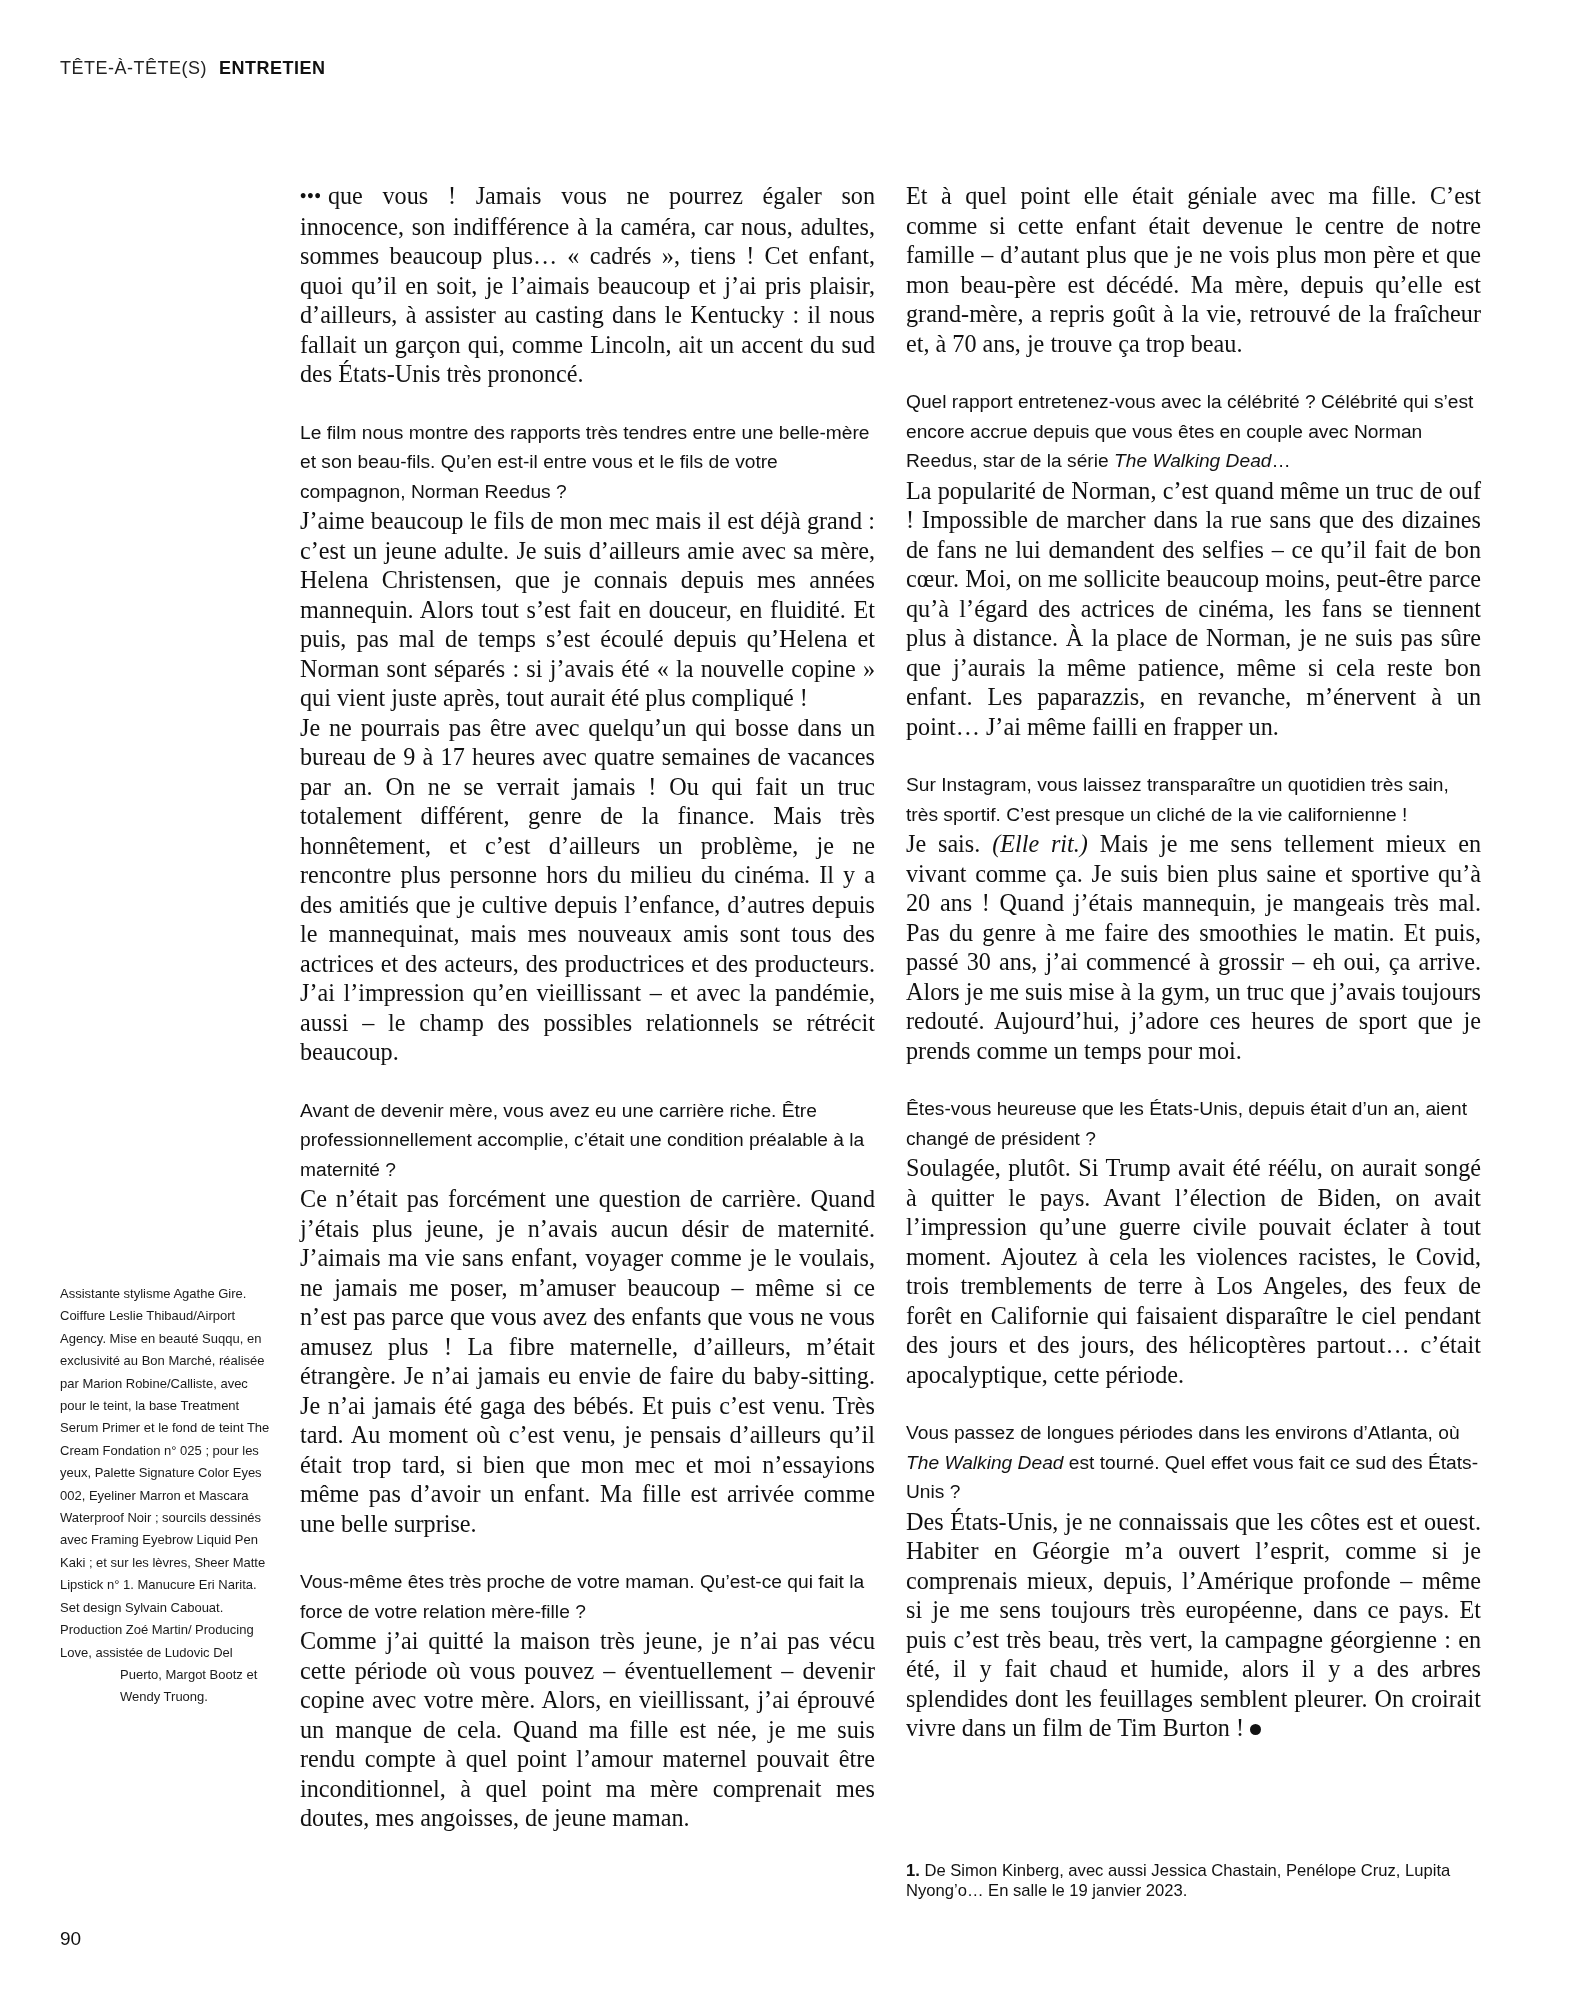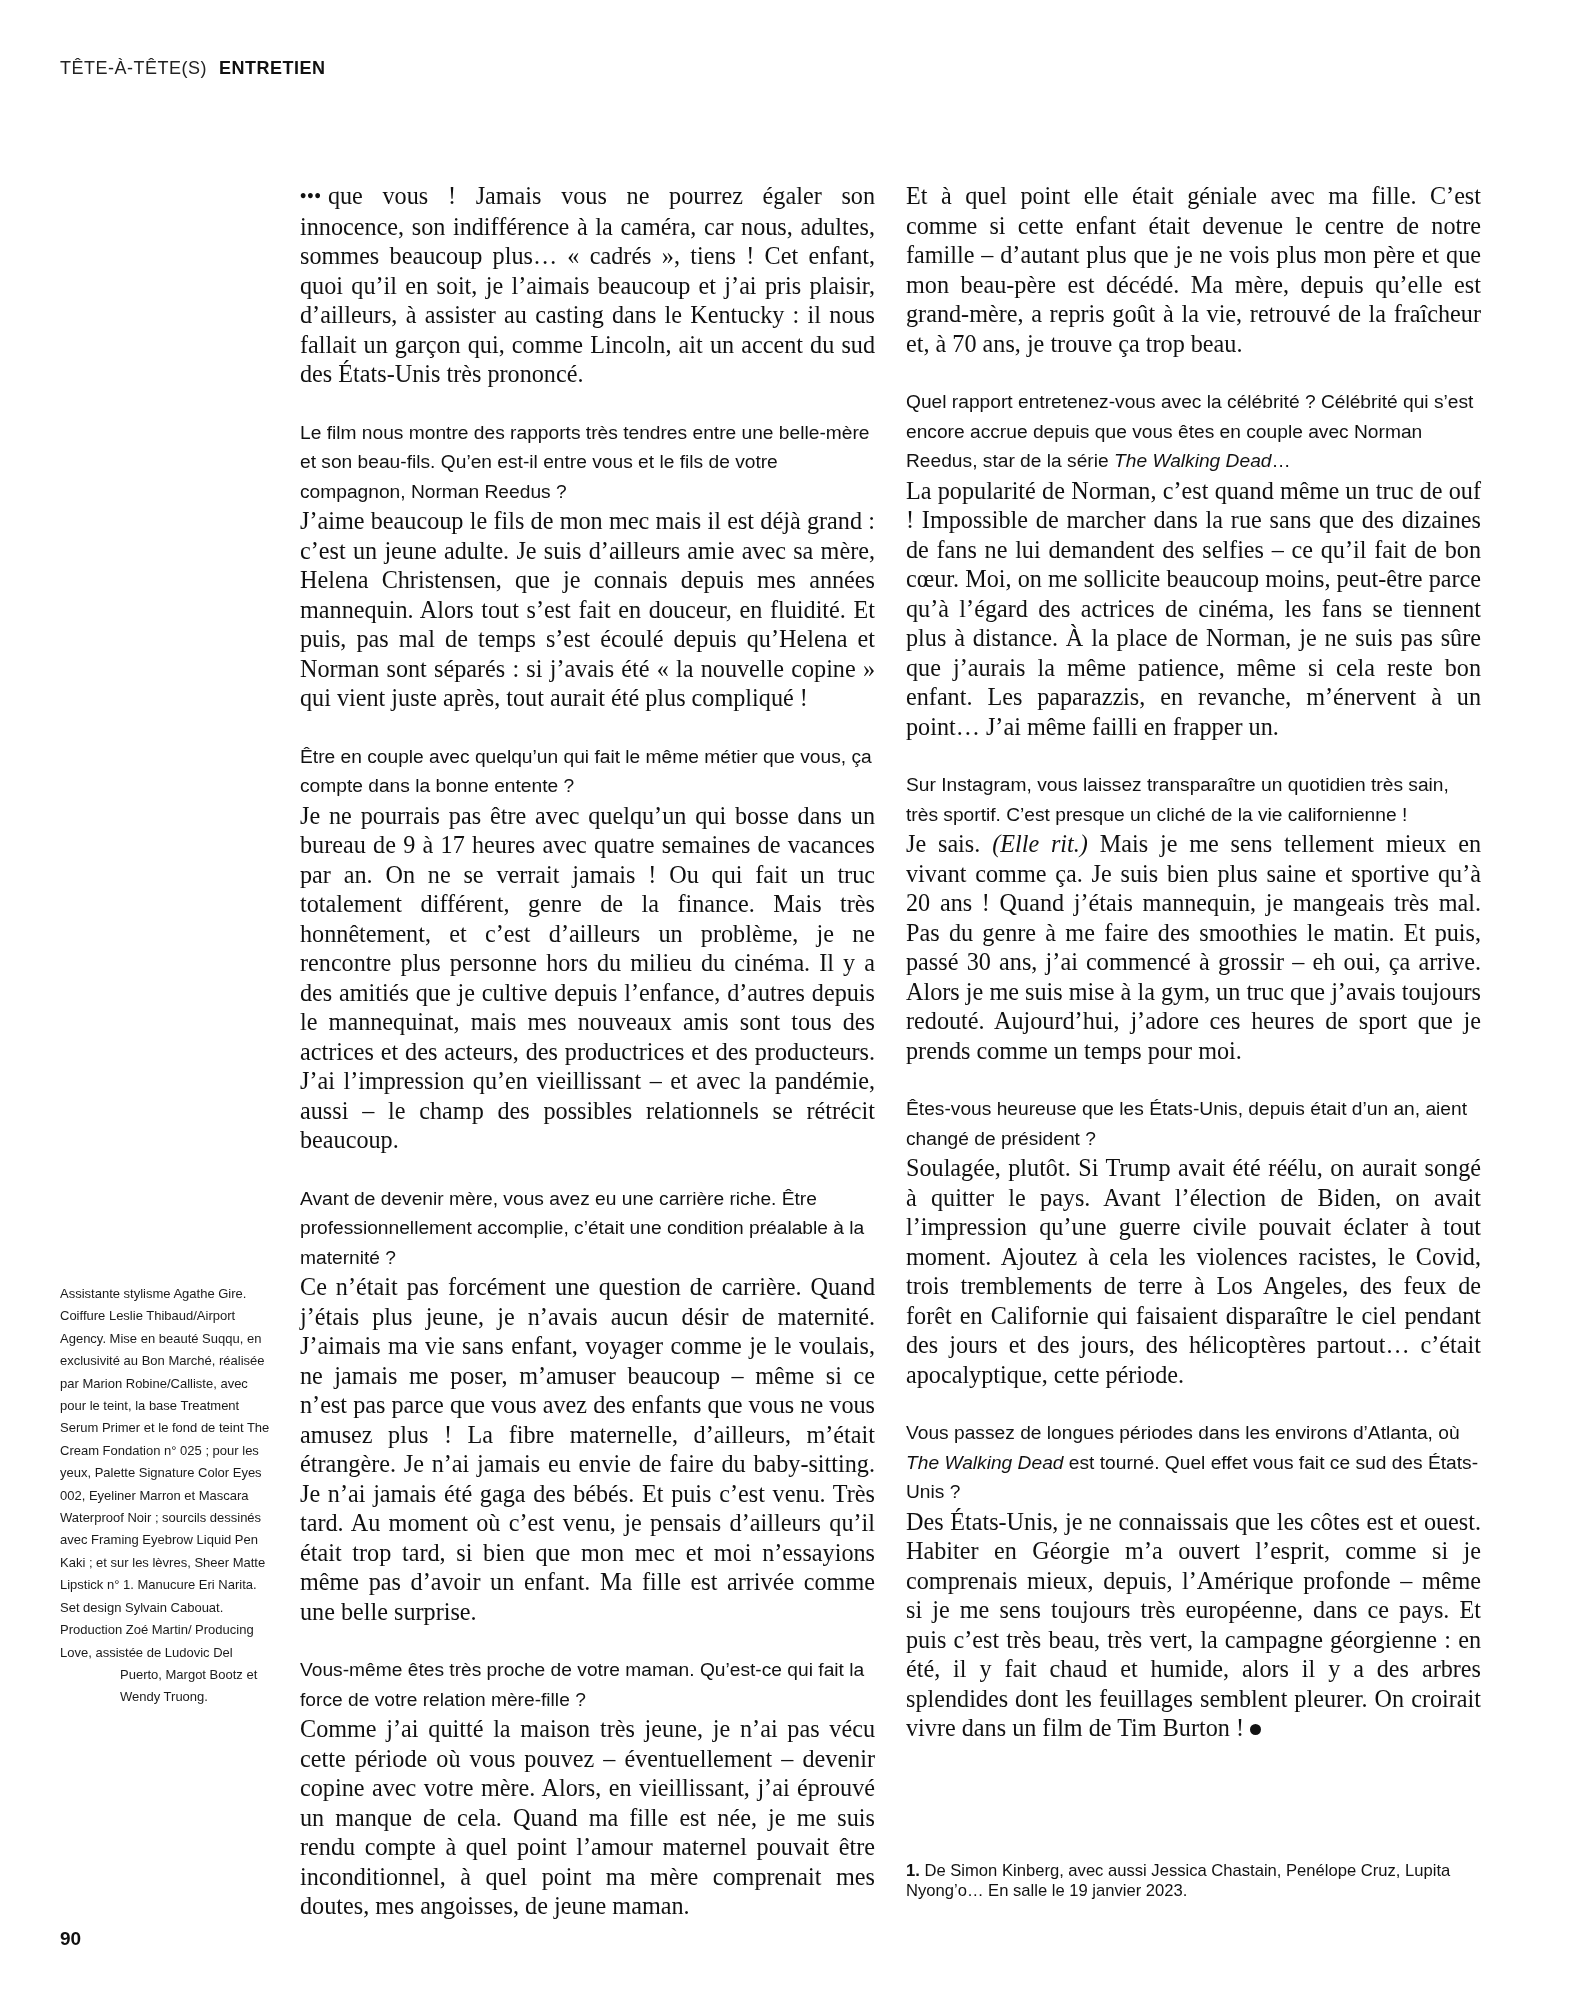--- a/index.html
+++ b/index.html
@@ -41,21 +41,21 @@
 
     .credits {
       position: absolute; left: 60px; top: 1283px; width: 210px;
       font-family: "Liberation Sans", sans-serif;
       font-size: 13px; line-height: 22.4px; color: #1a1a1a;
     }
     .credits .tail { padding-left: 60px; display: block; }
     .page-number {
       position: absolute; left: 60px; top: 1928px;
       font-family: "Liberation Sans", sans-serif;
-      font-weight: bold; font-size: 19px;
+      font-weight: normal; font-size: 19px;
     }
 
     .footnotes {
       position: absolute; left: 906px; top: 1861px; width: 575px;
       font-family: "Liberation Sans", sans-serif;
       font-size: 16.6px; line-height: 19.5px; color: #111;
     }
     .footnotes p { margin: 0; }
     .footnotes b { font-weight: bold; }
   </style>
@@ -67,21 +67,20 @@
 </div>
 
 <div class="col left">
   <p class="answer">
     <span class="dots">•••</span><span>que vous ! Jamais vous ne pourrez égaler son innocence, son indifférence à la caméra, car nous, adultes, sommes beaucoup plus… « cadrés », tiens ! Cet enfant, quoi qu’il en soit, je l’aimais beaucoup et j’ai pris plaisir, d’ailleurs, à assister au casting dans le Kentucky : il nous fallait un garçon qui, comme Lincoln, ait un accent du sud des États-Unis très prononcé.</span>
   </p>
 
   <p class="question" style="margin-top:29px">Le film nous montre des rapports très tendres entre une belle-mère et son beau-fils. Qu’en est-il entre vous et le fils de votre compagnon, Norman Reedus ?</p>
   <p class="answer">J’aime beaucoup le fils de mon mec mais il est déjà grand : c’est un jeune adulte. Je suis d’ailleurs amie avec sa mère, Helena Christensen, que je connais depuis mes années mannequin. Alors tout s’est fait en douceur, en fluidité. Et puis, pas mal de temps s’est écoulé depuis qu’Helena et Norman sont séparés : si j’avais été « la nouvelle copine » qui vient juste après, tout aurait été plus compliqué !</p>
 
-  <p class="question">Être en couple avec quelqu’un qui fait le même métier que vous, ça compte dans la bonne entente ?</p>
   <p class="answer">Je ne pourrais pas être avec quelqu’un qui bosse dans un bureau de 9 à 17 heures avec quatre semaines de vacances par an. On ne se verrait jamais ! Ou qui fait un truc totalement différent, genre de la finance. Mais très honnêtement, et c’est d’ailleurs un problème, je ne rencontre plus personne hors du milieu du cinéma. Il y a des amitiés que je cultive depuis l’enfance, d’autres depuis le mannequinat, mais mes nouveaux amis sont tous des actrices et des acteurs, des productrices et des producteurs. J’ai l’impression qu’en vieillissant – et avec la pandémie, aussi – le champ des possibles relationnels se rétrécit beaucoup.</p>
 
   <p class="question">Avant de devenir mère, vous avez eu une carrière riche. Être professionnellement accomplie, c’était une condition préalable à la maternité ?</p>
   <p class="answer">Ce n’était pas forcément une question de carrière. Quand j’étais plus jeune, je n’avais aucun désir de maternité. J’aimais ma vie sans enfant, voyager comme je le voulais, ne jamais me poser, m’amuser beaucoup – même si ce n’est pas parce que vous avez des enfants que vous ne vous amusez plus ! La fibre maternelle, d’ailleurs, m’était étrangère. Je n’ai jamais eu envie de faire du baby-sitting. Je n’ai jamais été gaga des bébés. Et puis c’est venu. Très tard. Au moment où c’est venu, je pensais d’ailleurs qu’il était trop tard, si bien que mon mec et moi n’essayions même pas d’avoir un enfant. Ma fille est arrivée comme une belle surprise.</p>
 
   <p class="question">Vous-même êtes très proche de votre maman. Qu’est-ce qui fait la force de votre relation mère-fille ?</p>
   <p class="answer">Comme j’ai quitté la maison très jeune, je n’ai pas vécu cette période où vous pouvez – éventuellement – devenir copine avec votre mère. Alors, en vieillissant, j’ai éprouvé un manque de cela. Quand ma fille est née, je me suis rendu compte à quel point l’amour maternel pouvait être inconditionnel, à quel point ma mère comprenait mes doutes, mes angoisses, de jeune maman.</p>
 </div>
 
 <div class="col right">

